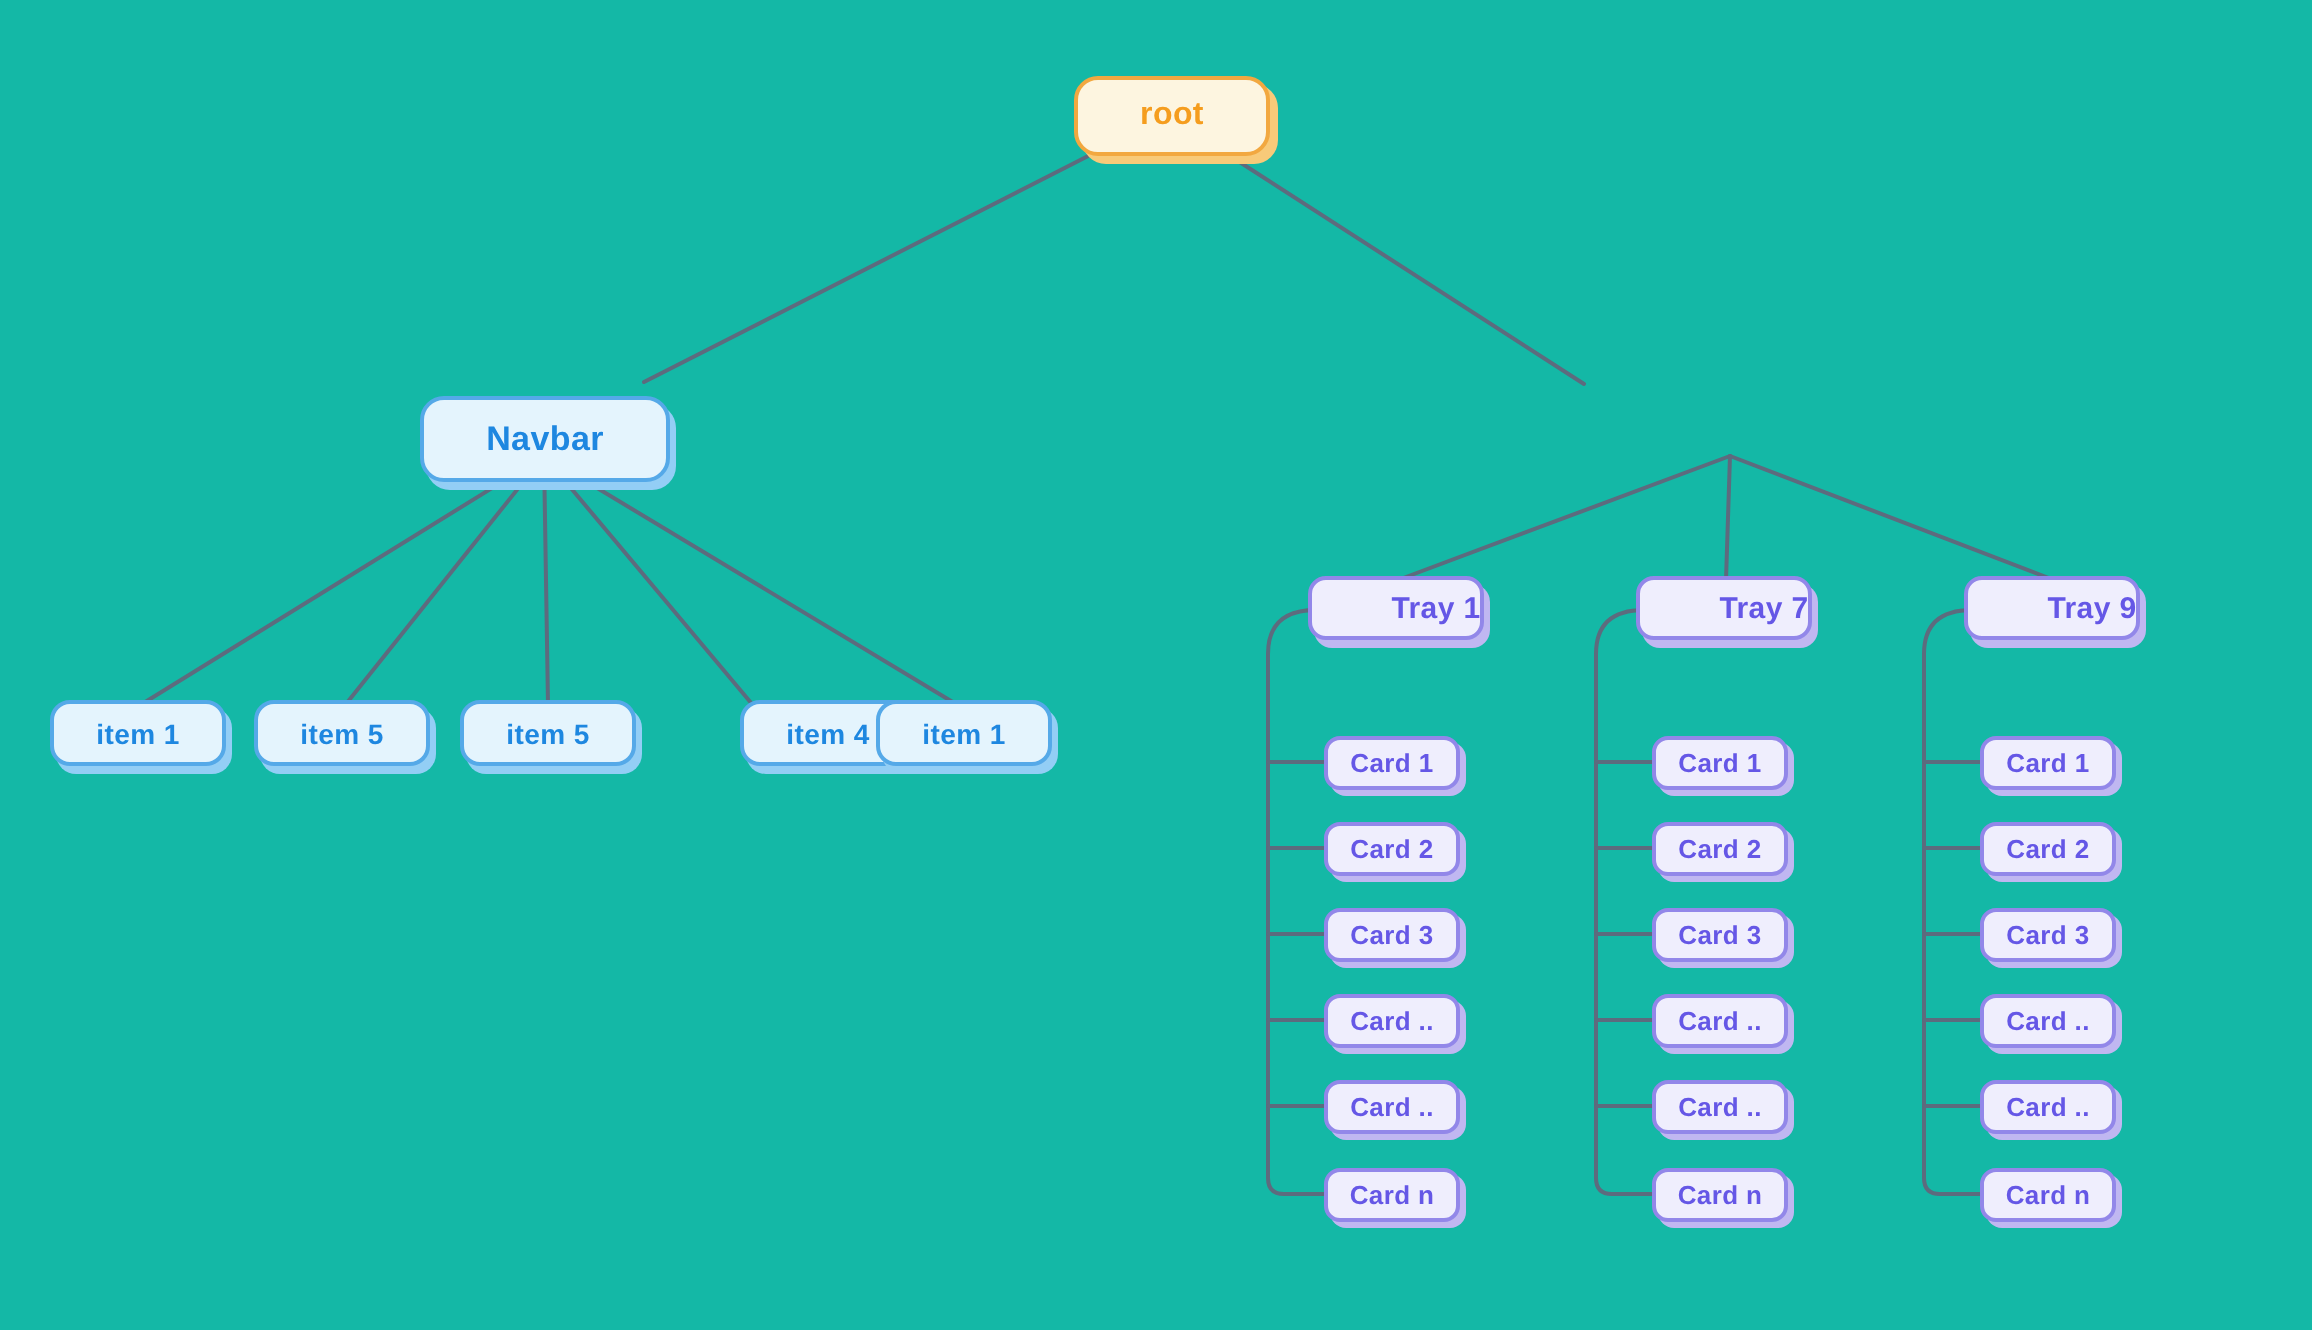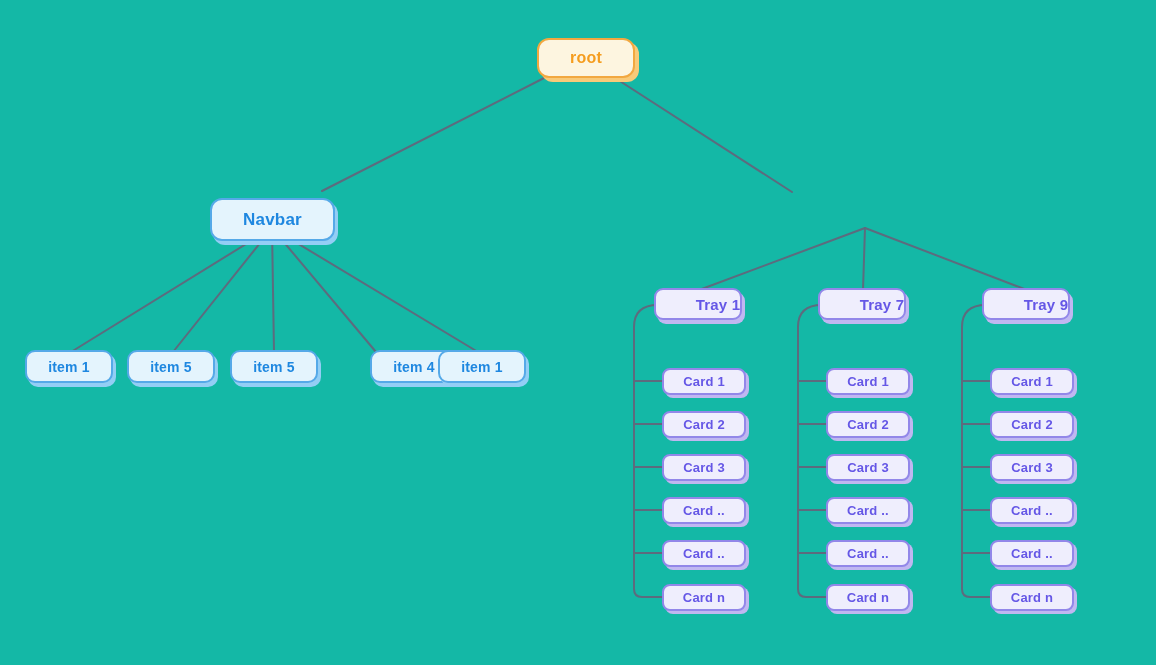--- a/index.html
+++ b/index.html
@@ -21,21 +21,21 @@
     white-space:nowrap;
     letter-spacing:.2px;
   }
   .orange{background:#FDF5E0;border-color:#F2A840;color:#F59D1E;box-shadow:4px 4px 0 #F8CA79;}
   .blue{background:#E4F4FD;border-color:#55A9E8;color:#1E87E0;box-shadow:3px 4px 0 #93CEF5;}
   .purple{background:#EFEEFD;border-color:#9287E9;color:#6557E6;box-shadow:3px 4px 0 #C0B7F1;}
   .lg{border-radius:12px;font-size:17px;}
   .root-node{font-size:16px;border-radius:12px;}
   .item-node{font-size:14px;width:88px;height:33px;top:350px;}
   .tray-node{font-size:15px;width:88px;height:32px;top:288px;border-radius:9px;padding-left:40px;}
-  .card-node{font-size:13px;width:84px;height:27px;border-radius:8px;box-shadow:3px 3px 0 #C0B7F1;}
+  .card-node{font-size:13px;width:68px;height:27px;border-radius:8px;box-shadow:3px 3px 0 #C0B7F1;}
 </style>
 </head>
 <body>
 
 <div id="canvas">
 
   <svg id="edges" width="1156" height="665" viewBox="0 0 1156 665">
 
     <path class="edge" d="M548,76 L322,191"></path>
     <path class="edge" d="M612,76 L792,192"></path>

